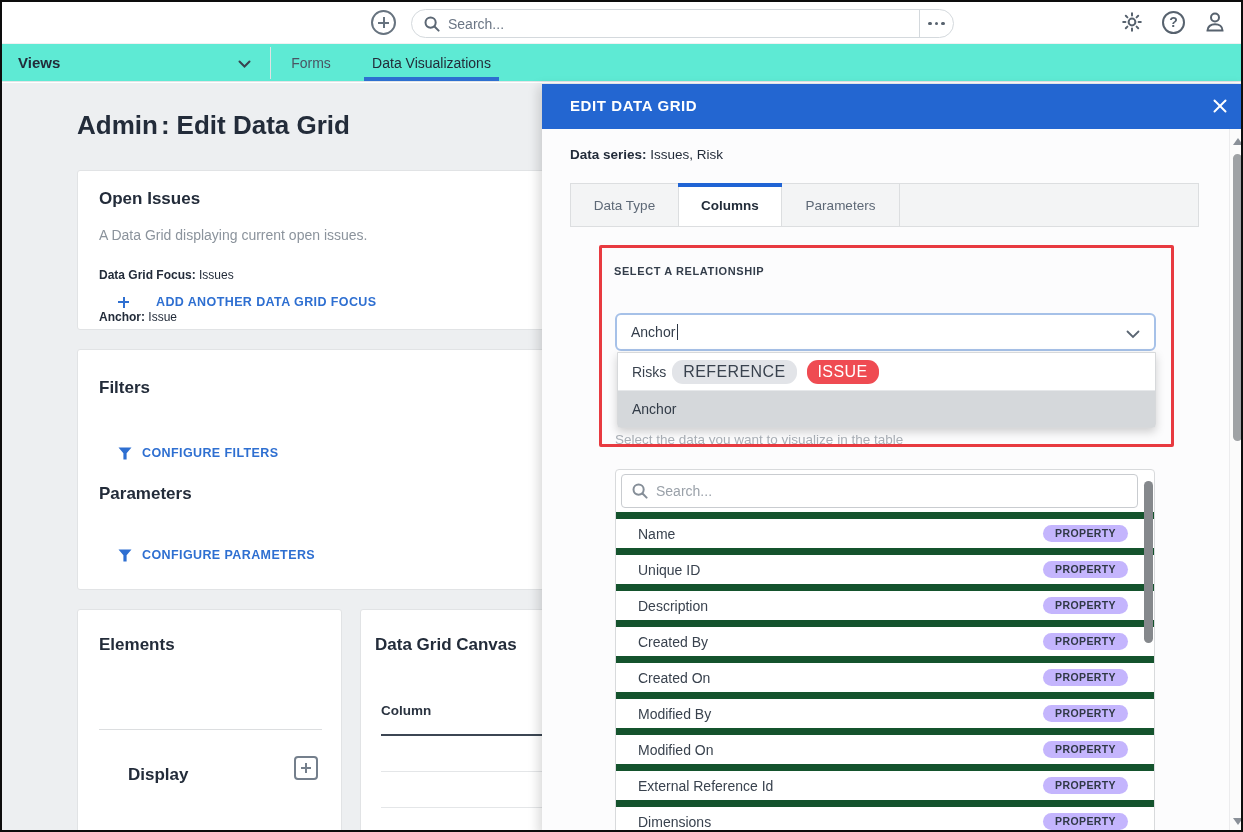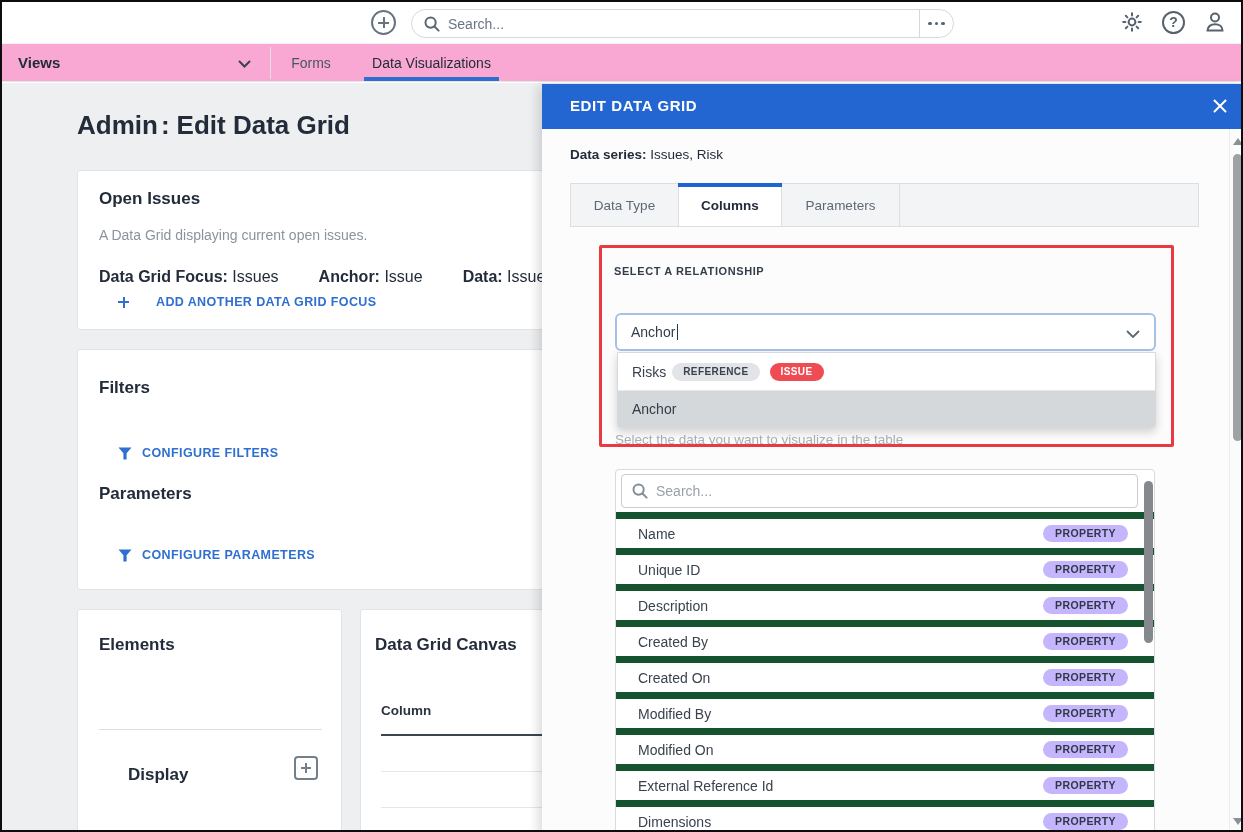--- a/index.html
+++ b/index.html
@@ -14,39 +14,39 @@
   .plus-circle::after  { top:50%; left:5px; height:2px; width:11px; margin-top:-1px; }
   .search-pill { position:absolute; left:409px; top:7px; width:543px; height:29px; border:1px solid #d4d9dd; border-radius:15px; display:flex; align-items:center; background:#fff; }
   .search-pill input { border:none; outline:none; flex:1; font-size:14px; color:#3c4653; font-family:"Liberation Sans", sans-serif; background:transparent; }
   .search-pill input::placeholder { color:#6a7584; }
   .pill-more { position:absolute; right:0; top:0; width:34px; height:27px; border-left:1px solid #d4d9dd; display:flex; align-items:center; justify-content:center; gap:3px; cursor:pointer; }
   .pill-more i { width:3.5px; height:3.5px; border-radius:50%; background:#57626e; }
   .tb-icons { position:absolute; right:14px; top:8px; display:flex; gap:18px; align-items:center; }
   .help-circle { width:23px; height:23px; border:2px solid #57626e; border-radius:50%; color:#57626e; font-size:14px; font-weight:bold; display:flex; align-items:center; justify-content:center; cursor:pointer; }
 
   
-  .navrow { position:absolute; left:0; top:42px; right:0; height:38px; background:#f9a8d4; border-bottom:1px solid #e3e5e7; }
+  .navrow { position:absolute; left:0; top:42px; right:0; height:38px; background:#5eead4; border-bottom:1px solid #e3e5e7; }
   .views { position:absolute; left:16px; top:0; height:100%; display:flex; align-items:center; font-size:15px; font-weight:bold; color:#222c39; cursor:pointer; }
   .views-chev { position:absolute; left:236px; top:16px; }
   .nav-divider { position:absolute; left:268px; top:3px; height:32px; width:1px; background:#dfe1e3; }
   .nav-tab { position:absolute; top:0; height:100%; display:flex; align-items:center; justify-content:center; font-size:14px; color:#4a5563; cursor:pointer; }
   .nav-tab.forms { left:278px; width:62px; }
   .nav-tab.dv { left:362px; width:135px; color:#232d3a; }
   .nav-tab.dv::after { content:""; position:absolute; left:0; right:0; bottom:0; height:4px; background:#2d6fd0; }
 
   
   .content { position:absolute; left:0; top:81px; right:0; bottom:0; background:#edeff1; }
   .page-title { position:absolute; left:75px; top:27px; font-size:26px; font-weight:800; color:#232c3a; }
   .page-title .sep { margin:0 7px 0 3px; }
   .card { position:absolute; background:#fff; border:1px solid #e1e3e5; border-radius:3px; }
   .card-open { left:75px; top:87px; width:500px; height:160px; }
   .card h2 { font-size:17px; font-weight:800; color:#232c3a; }
   .card-open h2 { position:absolute; left:21px; top:18px; }
   .oi-desc { position:absolute; left:21px; top:56px; font-size:14px; color:#8b939c; }
-  .oi-facts { position:absolute; left:21px; top:97px; display:flex; gap:40px; font-size:16px; color:#232c3a; }
+  .oi-facts { position:absolute; left:21px; top:97px; display:flex; gap:28px; font-size:12px; color:#232c3a;flex-direction:column; }
   .oi-facts b { font-weight:800; }
   .add-link { position:absolute; left:40px; top:124px; display:flex; align-items:center; gap:27px; color:#2e6fd1; font-size:12.5px; font-weight:bold; letter-spacing:.4px; cursor:pointer; }
   .plus-glyph { position:relative; width:11px; height:11px; }
   .plus-glyph::before, .plus-glyph::after { content:""; position:absolute; background:#2e6fd1; }
   .plus-glyph::before { left:50%; top:0; width:2px; height:11px; margin-left:-1px; }
   .plus-glyph::after  { top:50%; left:0; height:2px; width:11px; margin-top:-1px; }
 
   .card-filters { left:75px; top:266px; width:500px; height:241px; }
   .card-filters h2.f1 { position:absolute; left:21px; top:28px; }
   .cfg-link { position:absolute; left:40px; display:flex; align-items:center; gap:10px; color:#2e6fd1; font-size:12.5px; font-weight:bold; letter-spacing:.4px; cursor:pointer; }
@@ -89,21 +89,21 @@
   .rel-label { position:absolute; left:72px; top:181px; font-size:11px; font-weight:bold; letter-spacing:.6px; color:#333d4a; }
   .rel-input { position:absolute; left:73px; top:229px; width:541px; height:38px; background:#fff; border:2px solid #a6c1e8; border-radius:6px; display:flex; align-items:center; padding:0 14px; cursor:text; }
   .rel-input .val { font-size:14px; color:#333d4a; }
   .caret { display:inline-block; width:1px; height:16px; background:#2c3542; margin-left:2px; vertical-align:middle; }
   .rel-chev { position:absolute; right:14px; top:15px; }
 
   .dropdown { position:absolute; left:75px; top:268px; width:539px; background:#fff; border:1px solid #d7d9db; border-radius:0 0 4px 4px; box-shadow:0 4px 10px rgba(0,0,0,.18); z-index:8; }
   .opt { display:flex; align-items:center; padding:0 14px; font-size:14px; color:#39424e; cursor:pointer; }
   .opt.o0 { height:38px; border-bottom:1px solid #e6e8ea; }
   .opt.o1 { height:36px; background:#d5d8db; color:#323b47; }
-  .badge { display:inline-block; font-size:10px; font-weight:bold; letter-spacing:.4px; padding:4px 11px; border-radius:11px; line-height:1; }
+  .badge { display:inline-block; font-size:16px; font-weight:normal; letter-spacing:.4px; padding:4px 11px; border-radius:11px; line-height:1; }
   .badge.gray { background:#e2e4e8; color:#39424e; margin-left:6px; }
   .badge.red  { background:#ef4b52; color:#fff; margin-left:10px; }
 
   .helper { position:absolute; left:73px; top:348px; font-size:13.5px; color:#aab0b7; }
 
   .datalist { position:absolute; left:73px; top:385px; width:540px; height:368px; background:#fff; border:1px solid #d8dadc; border-radius:4px; }
   .dl-search { position:absolute; left:5px; top:4px; width:517px; height:34px; border:1px solid #c9ccd0; border-radius:4px; display:flex; align-items:center; padding:0 10px; gap:8px; background:#fff; }
   .dl-search input { border:none; outline:none; flex:1; font-size:14px; color:#3c4653; font-family:"Liberation Sans", sans-serif; }
   .dl-search input::placeholder { color:#9aa1a9; }
   .dl-rows { position:absolute; left:0; top:42px; right:0; }

